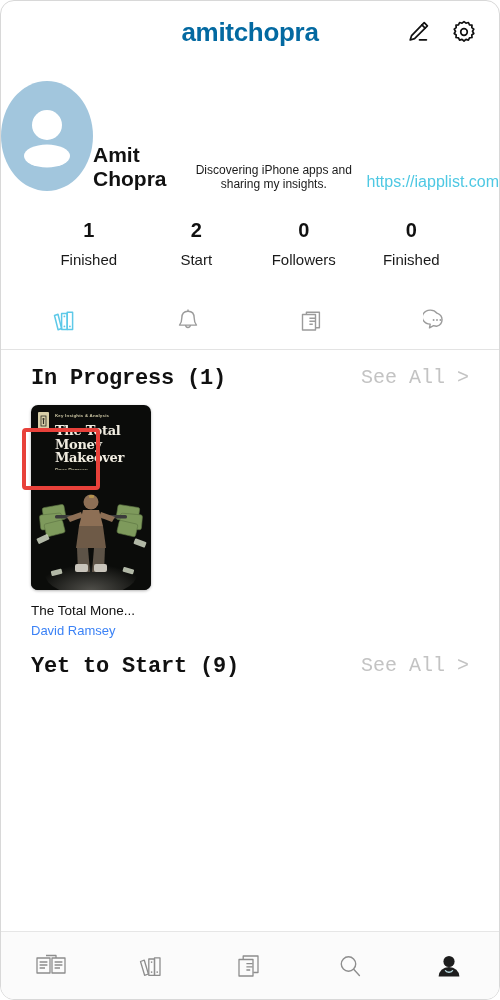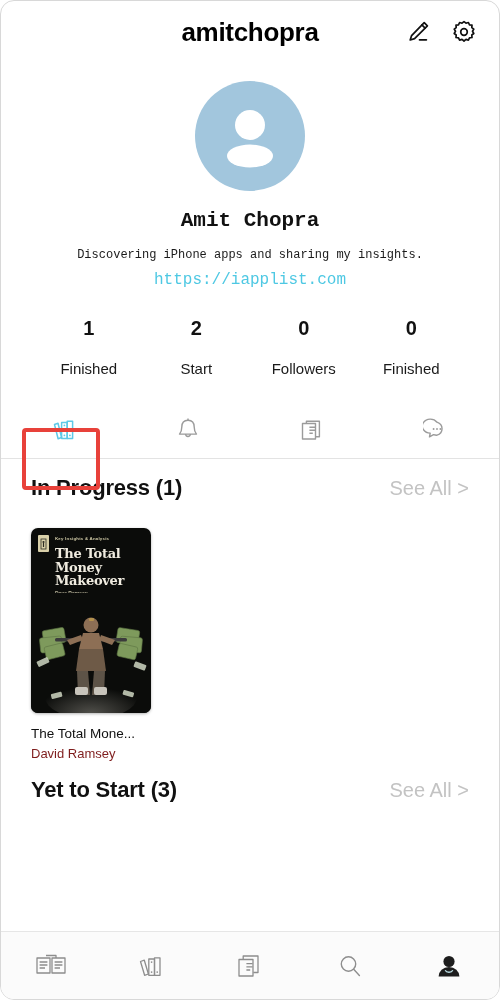--- a/index.html
+++ b/index.html
@@ -24,40 +24,38 @@
     position: relative;
     height: 62px;
     flex: 0 0 62px;
     display: flex;
     align-items: center;
     justify-content: center;
   }
   .header-title {
     font-size: 26px;
     font-weight: bold;
-    color: #000000;
+    color: #0369a1;
     letter-spacing: -0.3px;
   }
   .header-actions {
     position: absolute;
     right: 22px;
     top: 18px;
     display: flex;
     align-items: center;
     gap: 20px;
   }
   .icon-btn { display: block; line-height: 0; cursor: pointer; }
 
   
   .profile {
     display: flex;
-    flex-direction: column;
-    align-items: center;
+    align-items: flex-end;
     padding-top: 18px;
-    font-family: Liberation Mono, monospace;
   }
   .avatar {
     width: 110px; height: 110px;
     border-radius: 50%;
     background: #a2c6dd;
     display: flex; align-items: center; justify-content: center;
   }
   .display-name {
     margin-top: 18px;
     font-size: 21px;
@@ -89,21 +87,21 @@
     text-align: center;
     cursor: pointer;
   }
   .stat-value {
     font-size: 20px;
     font-weight: bold;
     color: #111;
     display: block;
   }
   .stat-label {
-    margin-top: 20px;
+    margin-top: 9px;
     font-size: 15px;
     color: #1a1a1a;
     display: block;
   }
 
   
   .tabs {
     display: flex;
     margin-top: 24px;
     border-bottom: 1px solid #e3e3e3;
@@ -123,39 +121,40 @@
     width: 78px; height: 62px;
     border: 4px solid #e8413a;
     border-radius: 4px;
     pointer-events: none;
     z-index: 5;
   }
 
   
   .section-head {
     display: flex;
-    align-items: center;
+    align-items: flex-start;
     justify-content: space-between;
     padding: 16px 30px 0 30px;
+    font-family: Liberation Mono, monospace;
   }
   .section-title {
     font-size: 22px;
     font-weight: bold;
     color: #111;
     letter-spacing: -0.2px;
   }
   .see-all {
     font-size: 20px;
     color: #c3c3c3;
     cursor: pointer;
     white-space: nowrap;
   }
 
   .shelf { padding: 14px 30px 0 30px; }
-  .book { width: 120px; cursor: pointer; margin-top: 13px; }
+  .book { width: 120px; cursor: pointer; }
   .book-cover {
     position: relative;
     width: 120px; height: 185px;
     border-radius: 7px;
     overflow: hidden;
     background: #0b0c0a;
     box-shadow: 0 1px 3px rgba(0,0,0,.3);
   }
   .cover-badge {
     position: absolute; left: 7px; top: 7px;
@@ -184,21 +183,21 @@
   .book-title {
     margin-top: 13px;
     font-size: 13.5px;
     color: #111;
     white-space: nowrap;
     overflow: hidden;
   }
   .book-author {
     margin-top: 5px;
     font-size: 13px;
-    color: #7f1d1d;
+    color: #3b82f6;
   }
 
   
   .bottom-nav {
     position: absolute;
     left: 0; right: 0; bottom: 0;
     height: 68px;
     background: #fbfbfb;
     border-top: 1px solid #e6e6e6;
     display: flex;
@@ -370,21 +369,21 @@
             <rect x="63" y="94" width="13" height="8" rx="2"></rect>
           </g>
         </svg>
       </div>
       <div class="book-title">The Total Mone...</div>
       <div class="book-author">David Ramsey</div>
     </div>
   </div>
 
   <div class="section-head">
-    <div class="section-title">Yet to Start (3)</div>
+    <div class="section-title">Yet to Start (9)</div>
     <div class="see-all">See All &gt;</div>
   </div>
 
   <div class="spacer"></div>
 
   <div class="bottom-nav">
     <div class="nav-item">
       <svg width="36" height="32" viewBox="0 0 36 32" fill="none" stroke="#8d8d8d" stroke-width="1.3" stroke-linejoin="round">
         <rect x="4" y="8" width="13" height="15"></rect>
         <rect x="19" y="8" width="13" height="15"></rect>

